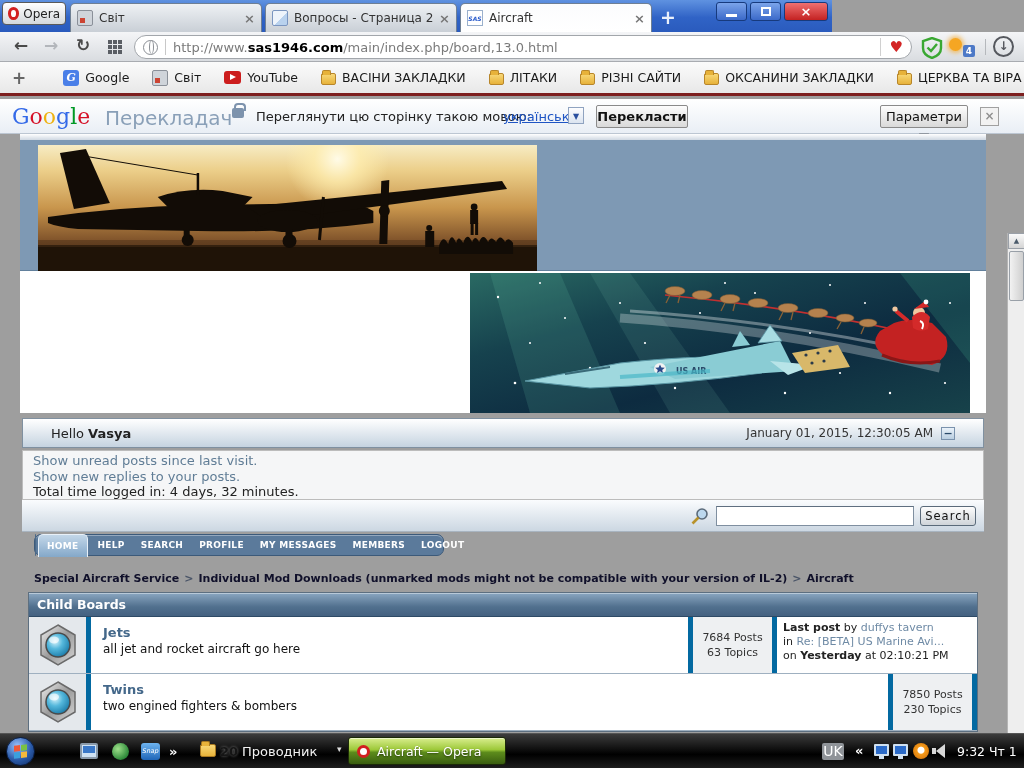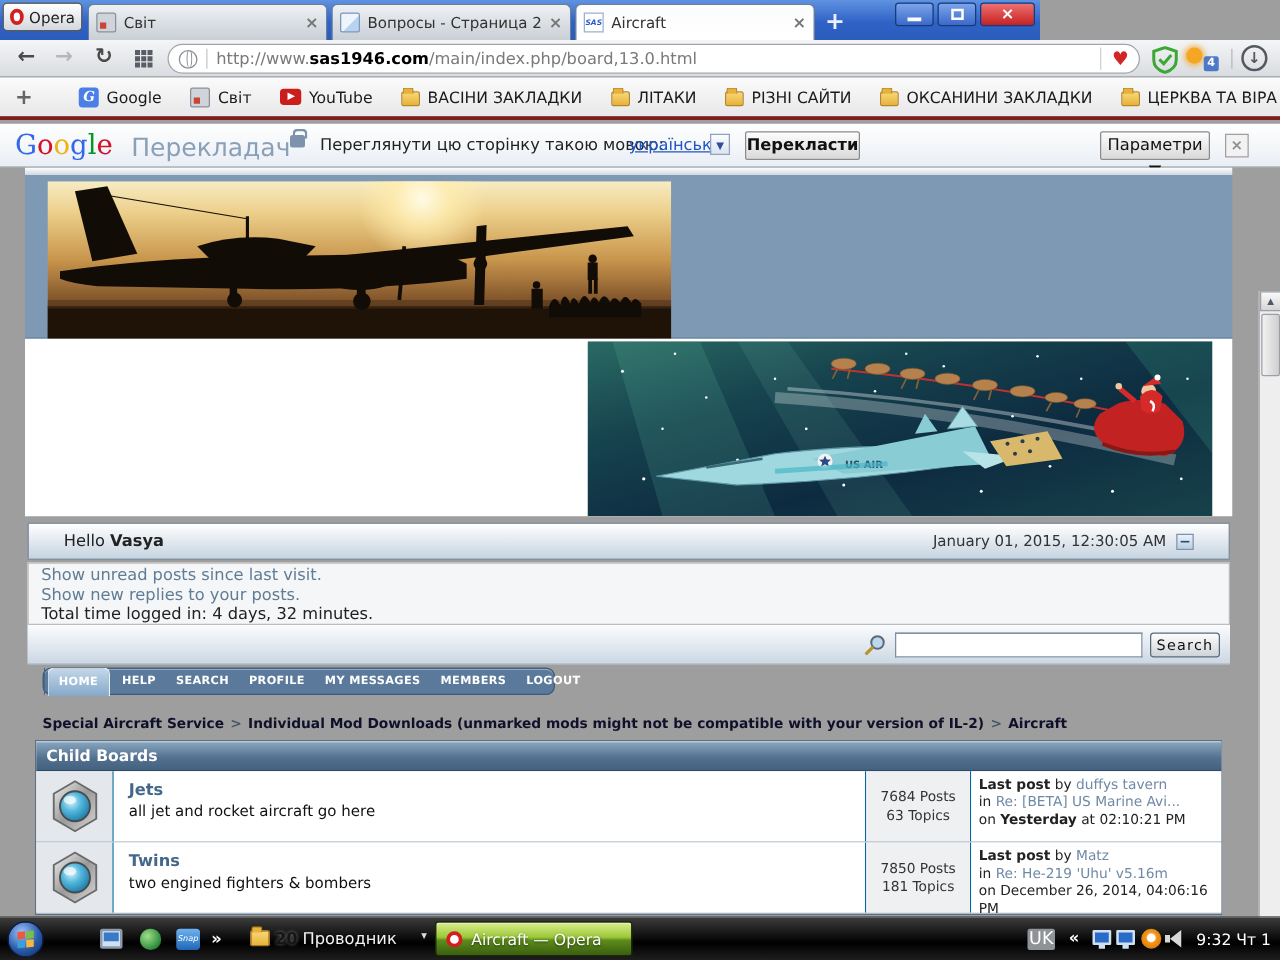--- a/index.html
+++ b/index.html
@@ -96,21 +96,21 @@
   .searchbtn{position:absolute;left:898px;top:6px;width:56px;height:20px;border:1px solid #5a6a7a;border-radius:3px;background:linear-gradient(#fdfdfd,#cfd4d9);font-size:11.5px;color:#111;text-align:center;line-height:18px;letter-spacing:1px;}
   .mainmenu{position:absolute;left:14px;top:400px;width:410px;height:22px;background:#5b7a9b;border:1px solid #3c5a7a;border-radius:7px;display:flex;align-items:center;box-shadow:inset 0 1px 0 rgba(255,255,255,.35);}
   .mainmenu .cap{width:10px;height:22px;border-radius:7px 0 0 7px;background:linear-gradient(#e9eff5,#b9c9d9);border-right:1px solid #4a6888;}
   .menu-item{font-size:9px;font-weight:bold;letter-spacing:.3px;color:#fff;padding:0 8px;line-height:22px;white-space:nowrap;}
   .menu-item.active{background:linear-gradient(#c3d7e9,#84a8c9);border-radius:5px 5px 0 0;border:1px solid #e8f0f8;border-bottom:none;margin:0 2px;}
   .breadcrumb{position:absolute;left:14px;top:438px;font-size:11px;font-weight:bold;color:#10102a;white-space:nowrap;}
   .breadcrumb .sep{color:#4a5568;padding:0 5px;font-weight:bold;}
   .boards{position:absolute;left:8px;top:458px;width:950px;border:1px solid #5d6f80;background:#fff;}
   .boards-hdr{height:24px;background:linear-gradient(#8ba7c1,#51708e 60%,#446180);border-bottom:1px solid #2e4a66;color:#fff;font-weight:bold;font-size:12.5px;line-height:23px;padding-left:8px;box-shadow:inset 0 1px 0 rgba(255,255,255,.4);}
   .brow{display:flex;height:57px;border-bottom:1px solid #9fb0c0;}
-  .bcell{border-right:1px solid #0369a1;}
+  .bcell{border-right:5px solid #0369a1;}
   .c-icon{width:62px;background:#e4e8ec;display:flex;align-items:center;justify-content:center;}
   .c-info{flex:1;background:#fff;padding:8px 12px 0;}
   .c-info .bname{font-size:13px;font-weight:bold;color:#44688a;text-decoration:none;display:inline-block;margin-bottom:2px;}
   .c-info .bdesc{font-size:12px;color:#111;}
   .c-stats{width:84px;background:#eef0f2;display:flex;flex-direction:column;align-items:center;justify-content:center;font-size:11px;color:#333;line-height:15px;}
   .c-last{width:200px;background:#fff;padding:4px 6px 0;font-size:11px;line-height:14px;color:#222;border-right:none;}
   .c-last a{color:#6e8aa5;text-decoration:none;}
 
   
   .scrollbar{position:absolute;left:1007px;top:99px;width:17px;height:634px;background:#eeeeee;border-left:1px solid #b5b5b5;}
@@ -495,26 +495,21 @@
             <circle cx="21" cy="21" r="12" fill="url(#lens)" stroke="#4a4a4a" stroke-width="1.5"></circle>
             <ellipse cx="17" cy="16" rx="5" ry="3.4" fill="#ffffff" opacity="0.65"></ellipse>
           </svg>
         </div>
         <div class="bcell c-info">
           <a class="bname">Twins</a>
           <div class="bdesc">two engined fighters &amp; bombers</div>
         </div>
         <div class="bcell c-stats">
           <span>7850 Posts</span>
-          <span>181 Topics</span>
-        </div>
-        <div class="bcell c-last">
-          <b>Last post</b> <span>by</span> <a>Matz</a><br>
-          <span>in</span> <a>Re: He-219 'Uhu' v5.16m</a><br>
-          <span>on</span> <b></b> <span>December 26, 2014, 04:06:16 PM</span>
+          <span>230 Topics</span>
         </div>
       </div>
     </div>
   </div>
 
   <div class="scrollbar">
     <div class="sb-btn sb-up">▲</div>
     <div class="sb-thumb"></div>
 
   </div>

